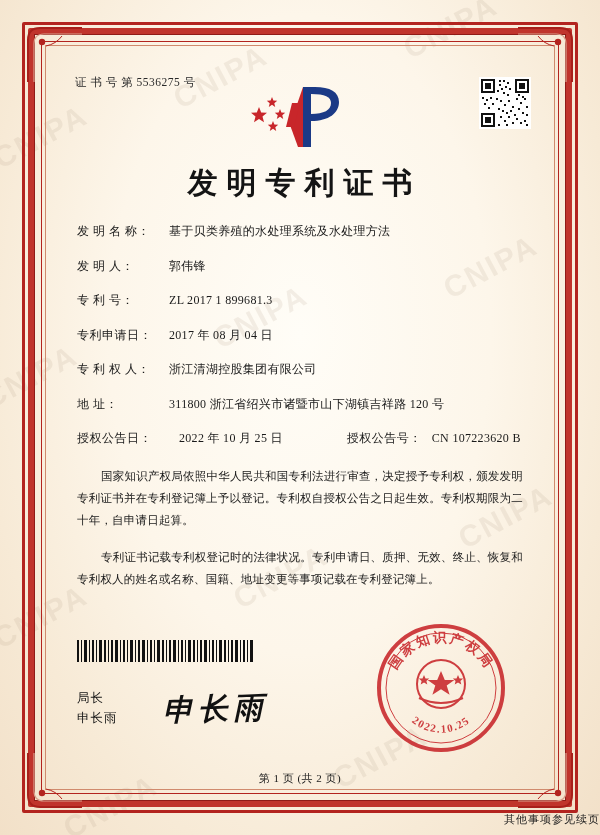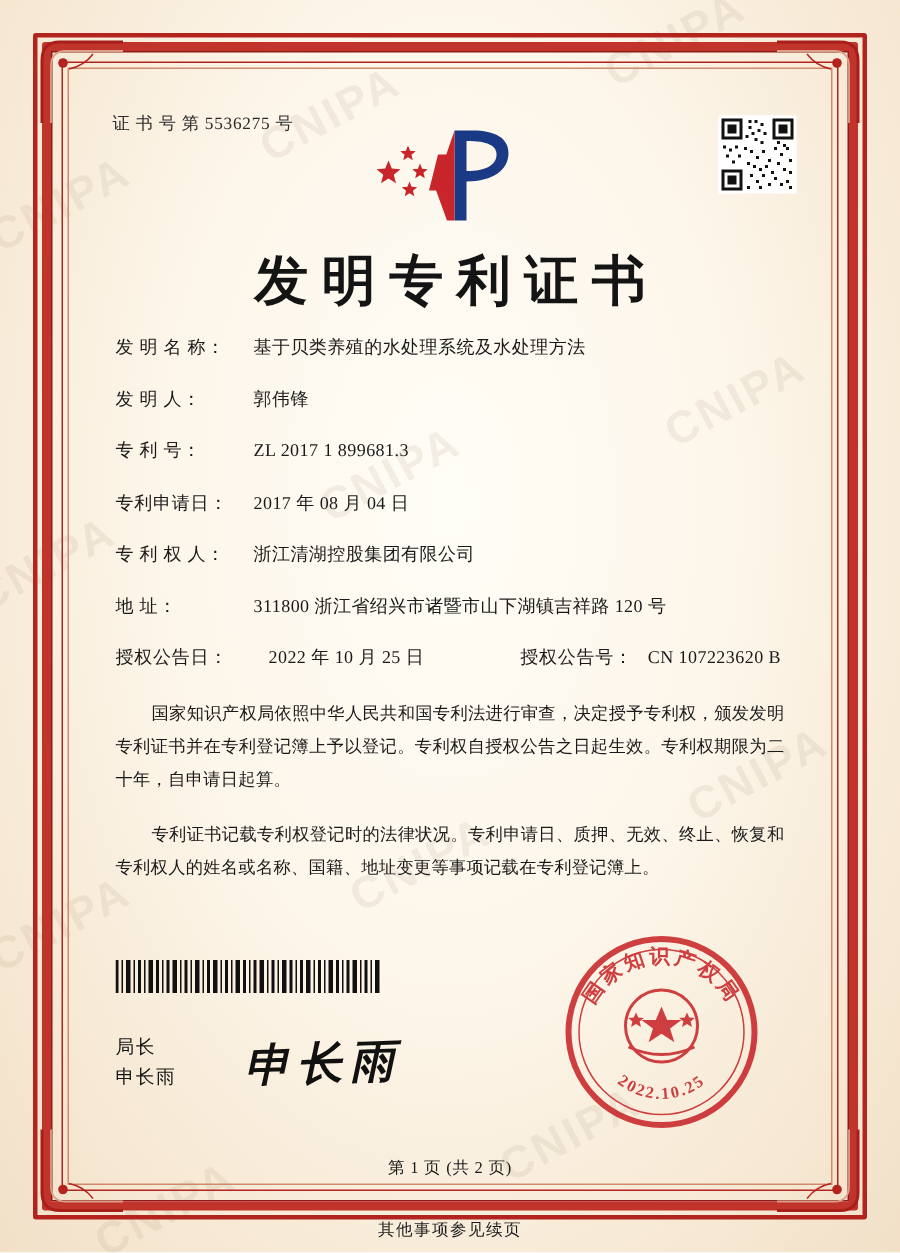--- a/index.html
+++ b/index.html
@@ -124,21 +124,21 @@
     width: 110px;
     height: 72px;
   }
 
   .title {
     position: absolute;
     left: 0;
     right: 0;
     top: 108px;
     text-align: center;
-    font-size: 36px;
+    font-size: 30px;
     letter-spacing: 9px;
     font-weight: bold;
     color: #141414;
     font-family: "Liberation Serif", serif;
     text-indent: 9px;
   }
 
   .fields {
     position: absolute;
     left: 22px;
@@ -234,21 +234,21 @@
     font-size: 11px;
     color: #1c1c1c;
     letter-spacing: 0.5px;
   }
 
   .footer-note {
     position: absolute;
     left: 0;
     right: 0;
     bottom: 8px;
-    text-align: center;
+    text-align: right;
     font-size: 11px;
     color: #1c1c1c;
     letter-spacing: 1px;
   }
 </style>
 </head>
 <body>
 
 <div class="page">
 

